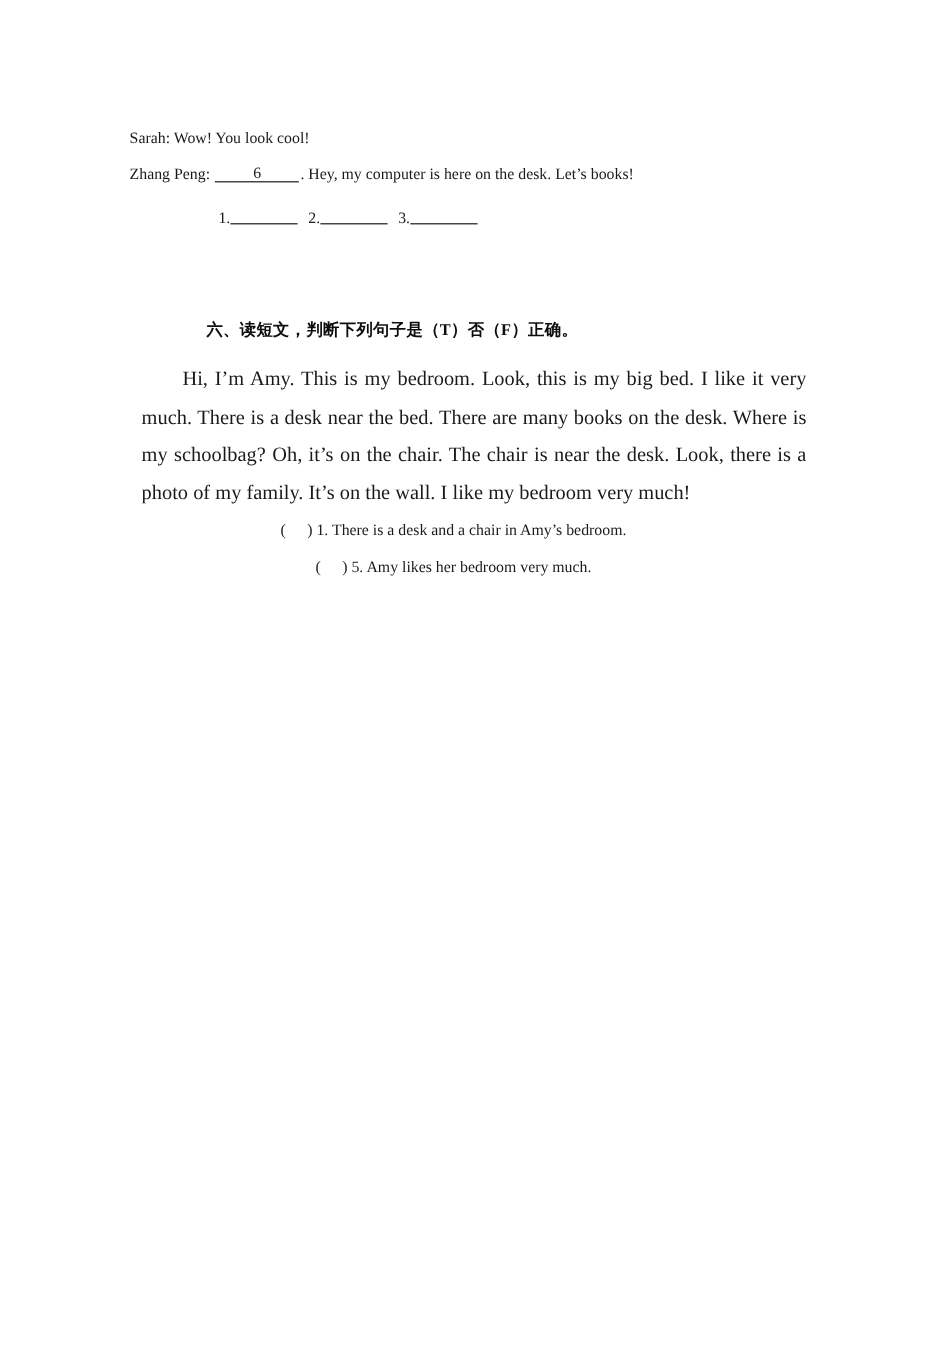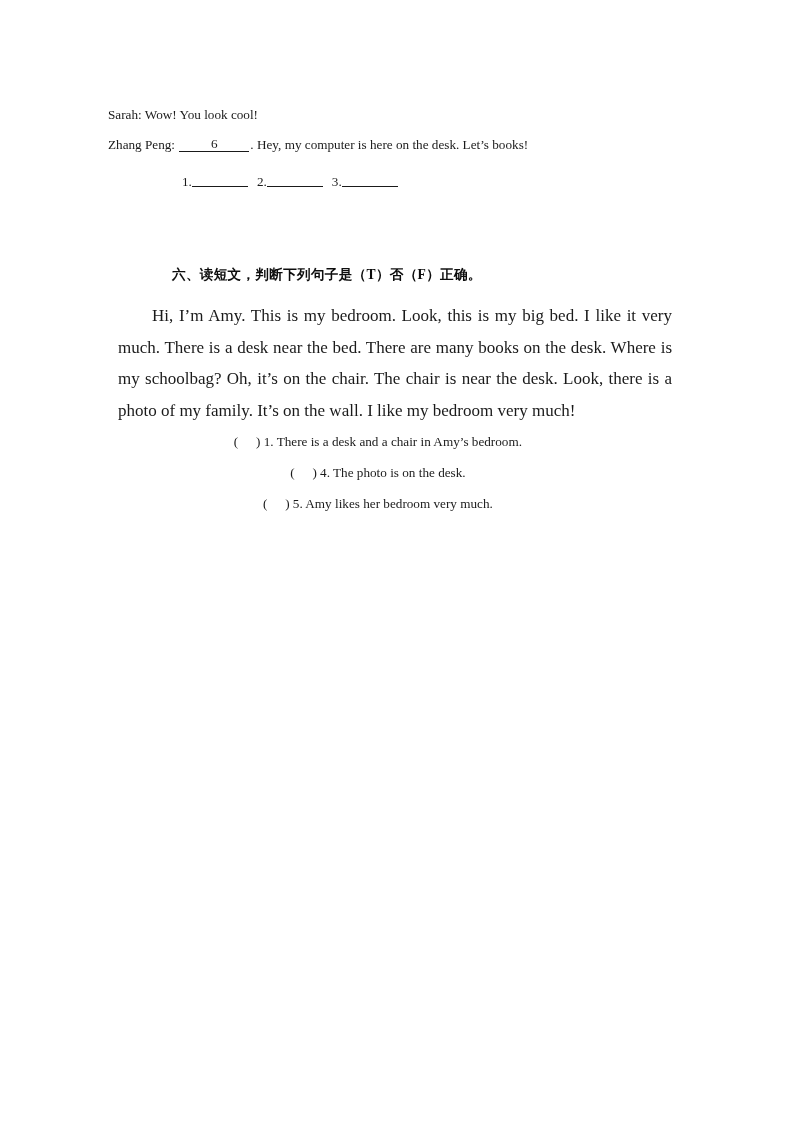--- a/index.html
+++ b/index.html
@@ -152,25 +152,20 @@
   <div id="tf-list">
 
     <div class="tf-row">
       <span class="tf-paren-open">(</span><span class="tf-paren-close">)</span>
       <span class="tf-text">1.</span>
       <span class="tf-text">There is a desk and a chair in Amy’s bedroom.</span>
     </div>
 
 
 
-    <div class="tf-row">
-      <span class="tf-paren-open">(</span><span class="tf-paren-close">)</span>
-      <span class="tf-text">4.</span>
-      <span class="tf-text">The photo is on the desk.</span>
-    </div>
 
     <div class="tf-row">
       <span class="tf-paren-open">(</span><span class="tf-paren-close">)</span>
       <span class="tf-text">5.</span>
       <span class="tf-text">Amy likes her bedroom very much.</span>
     </div>
 
   </div>
 
 </div>

